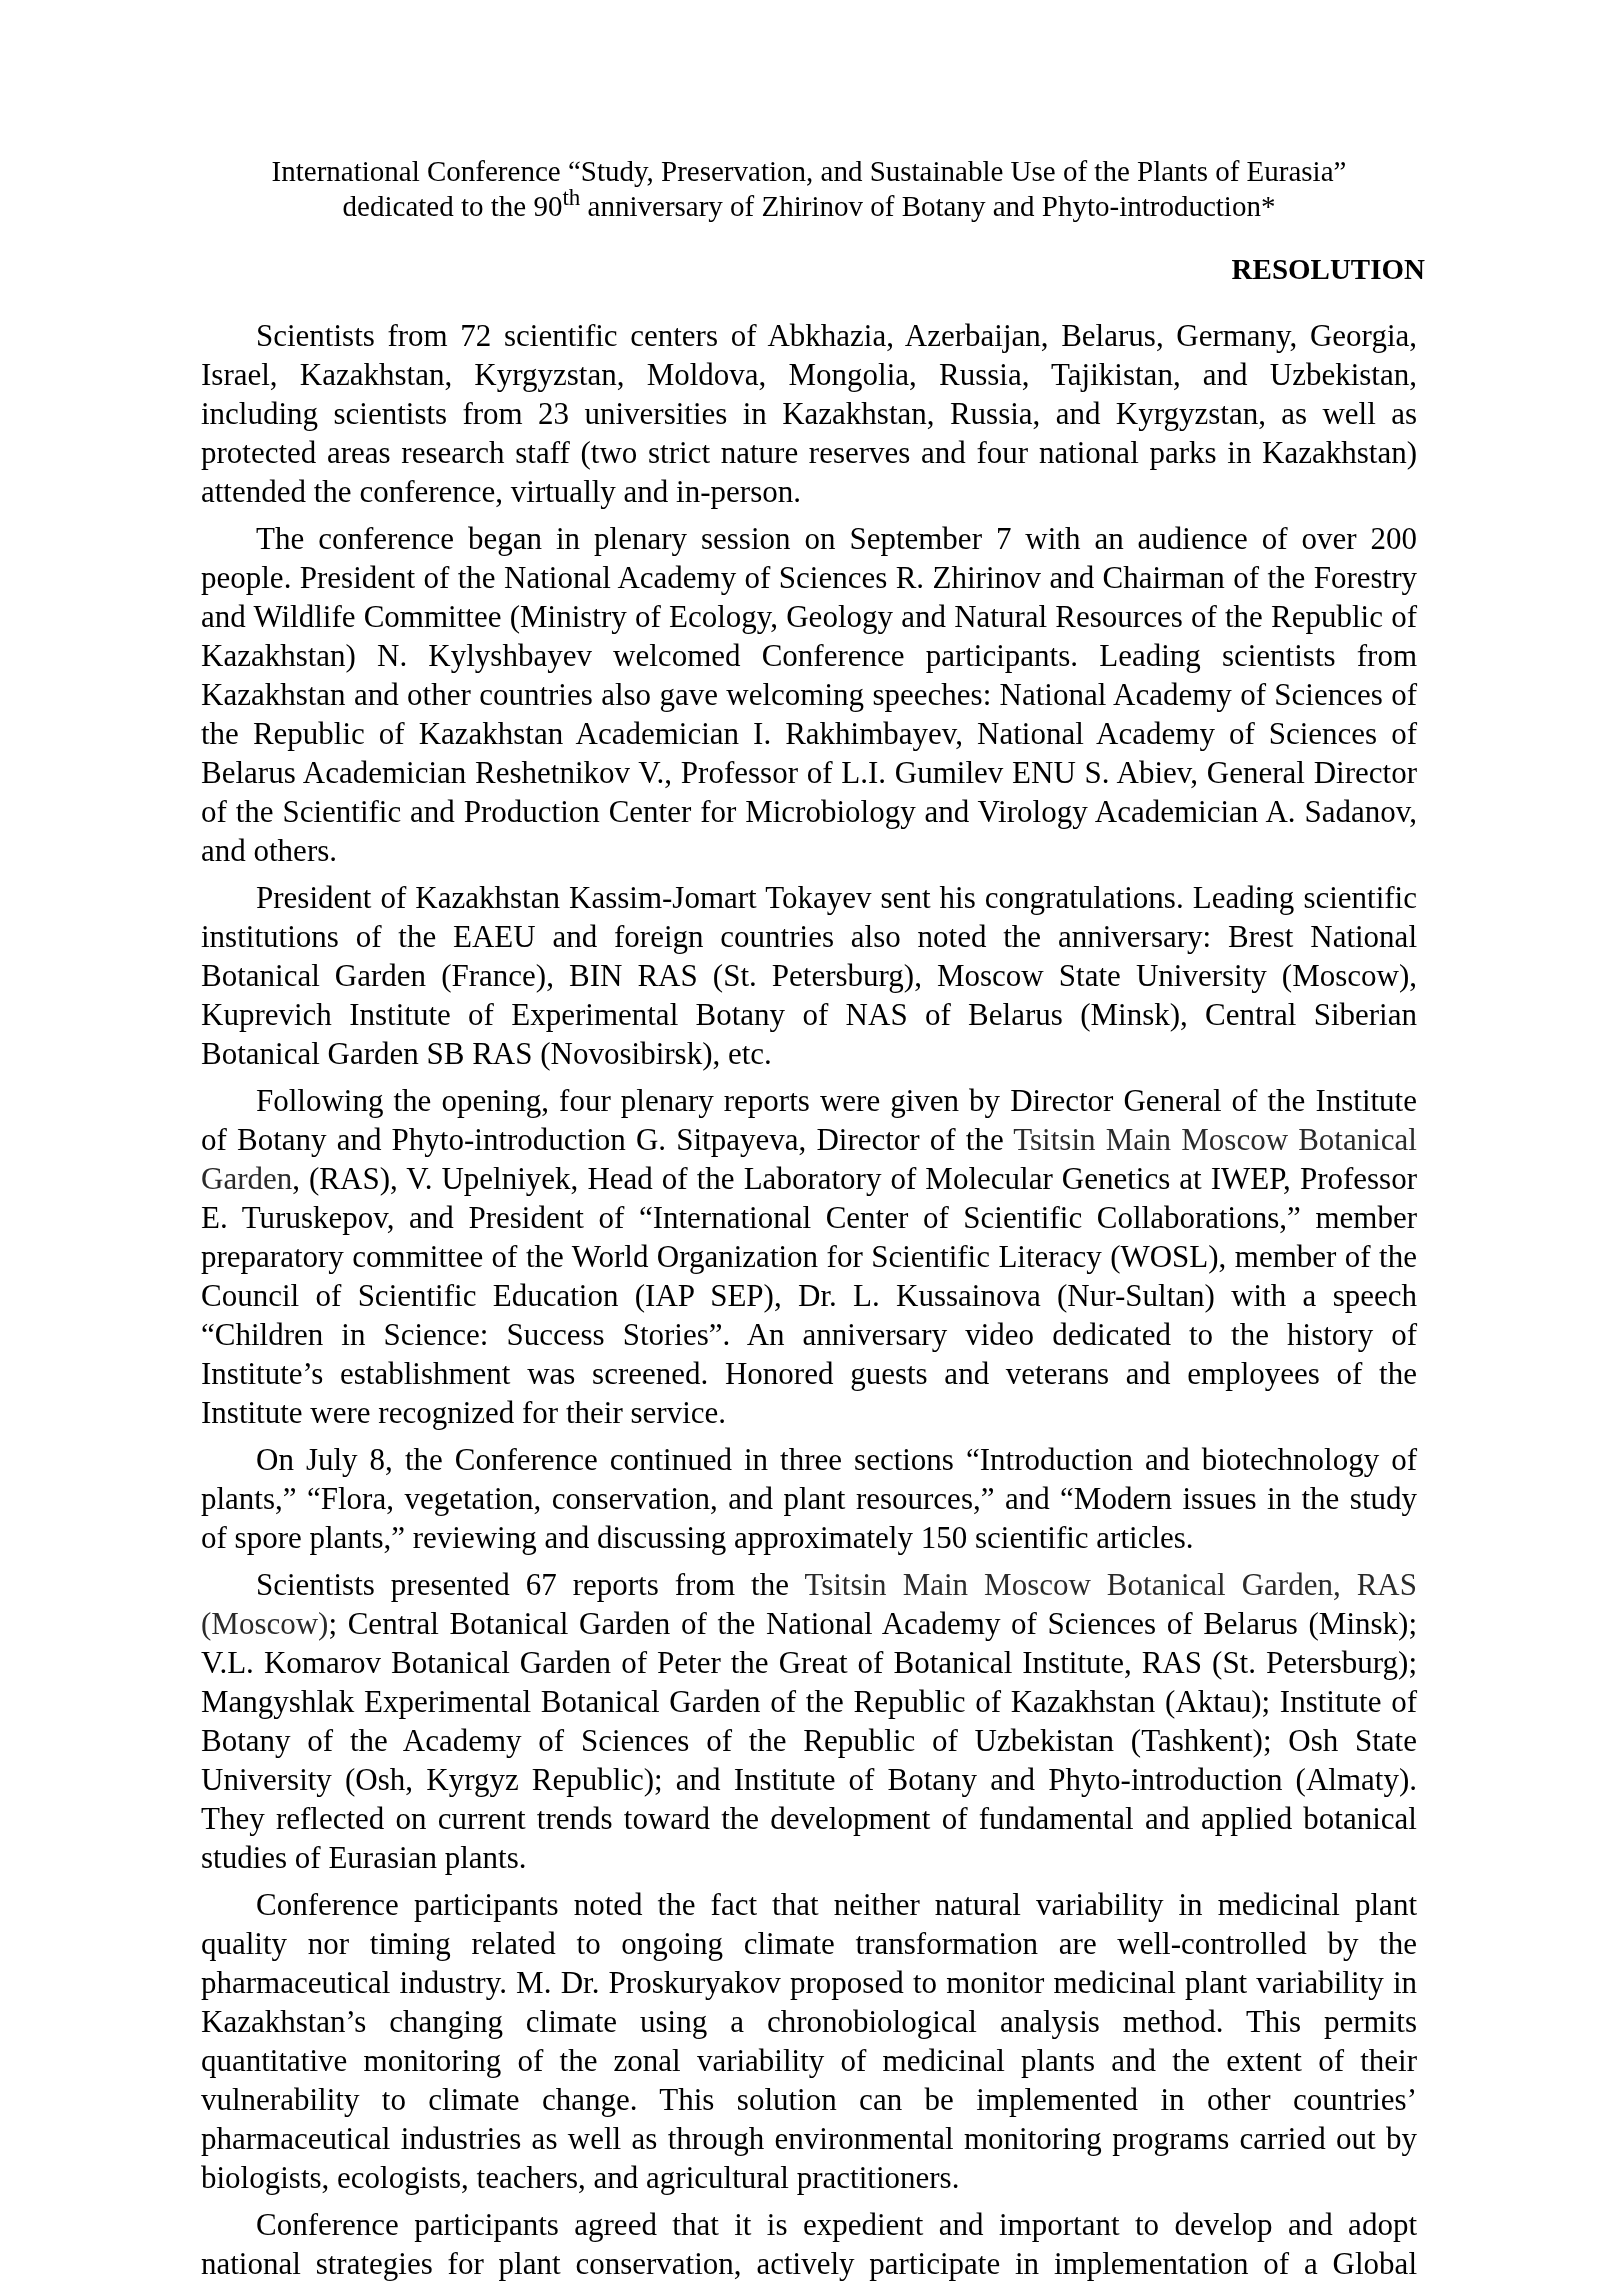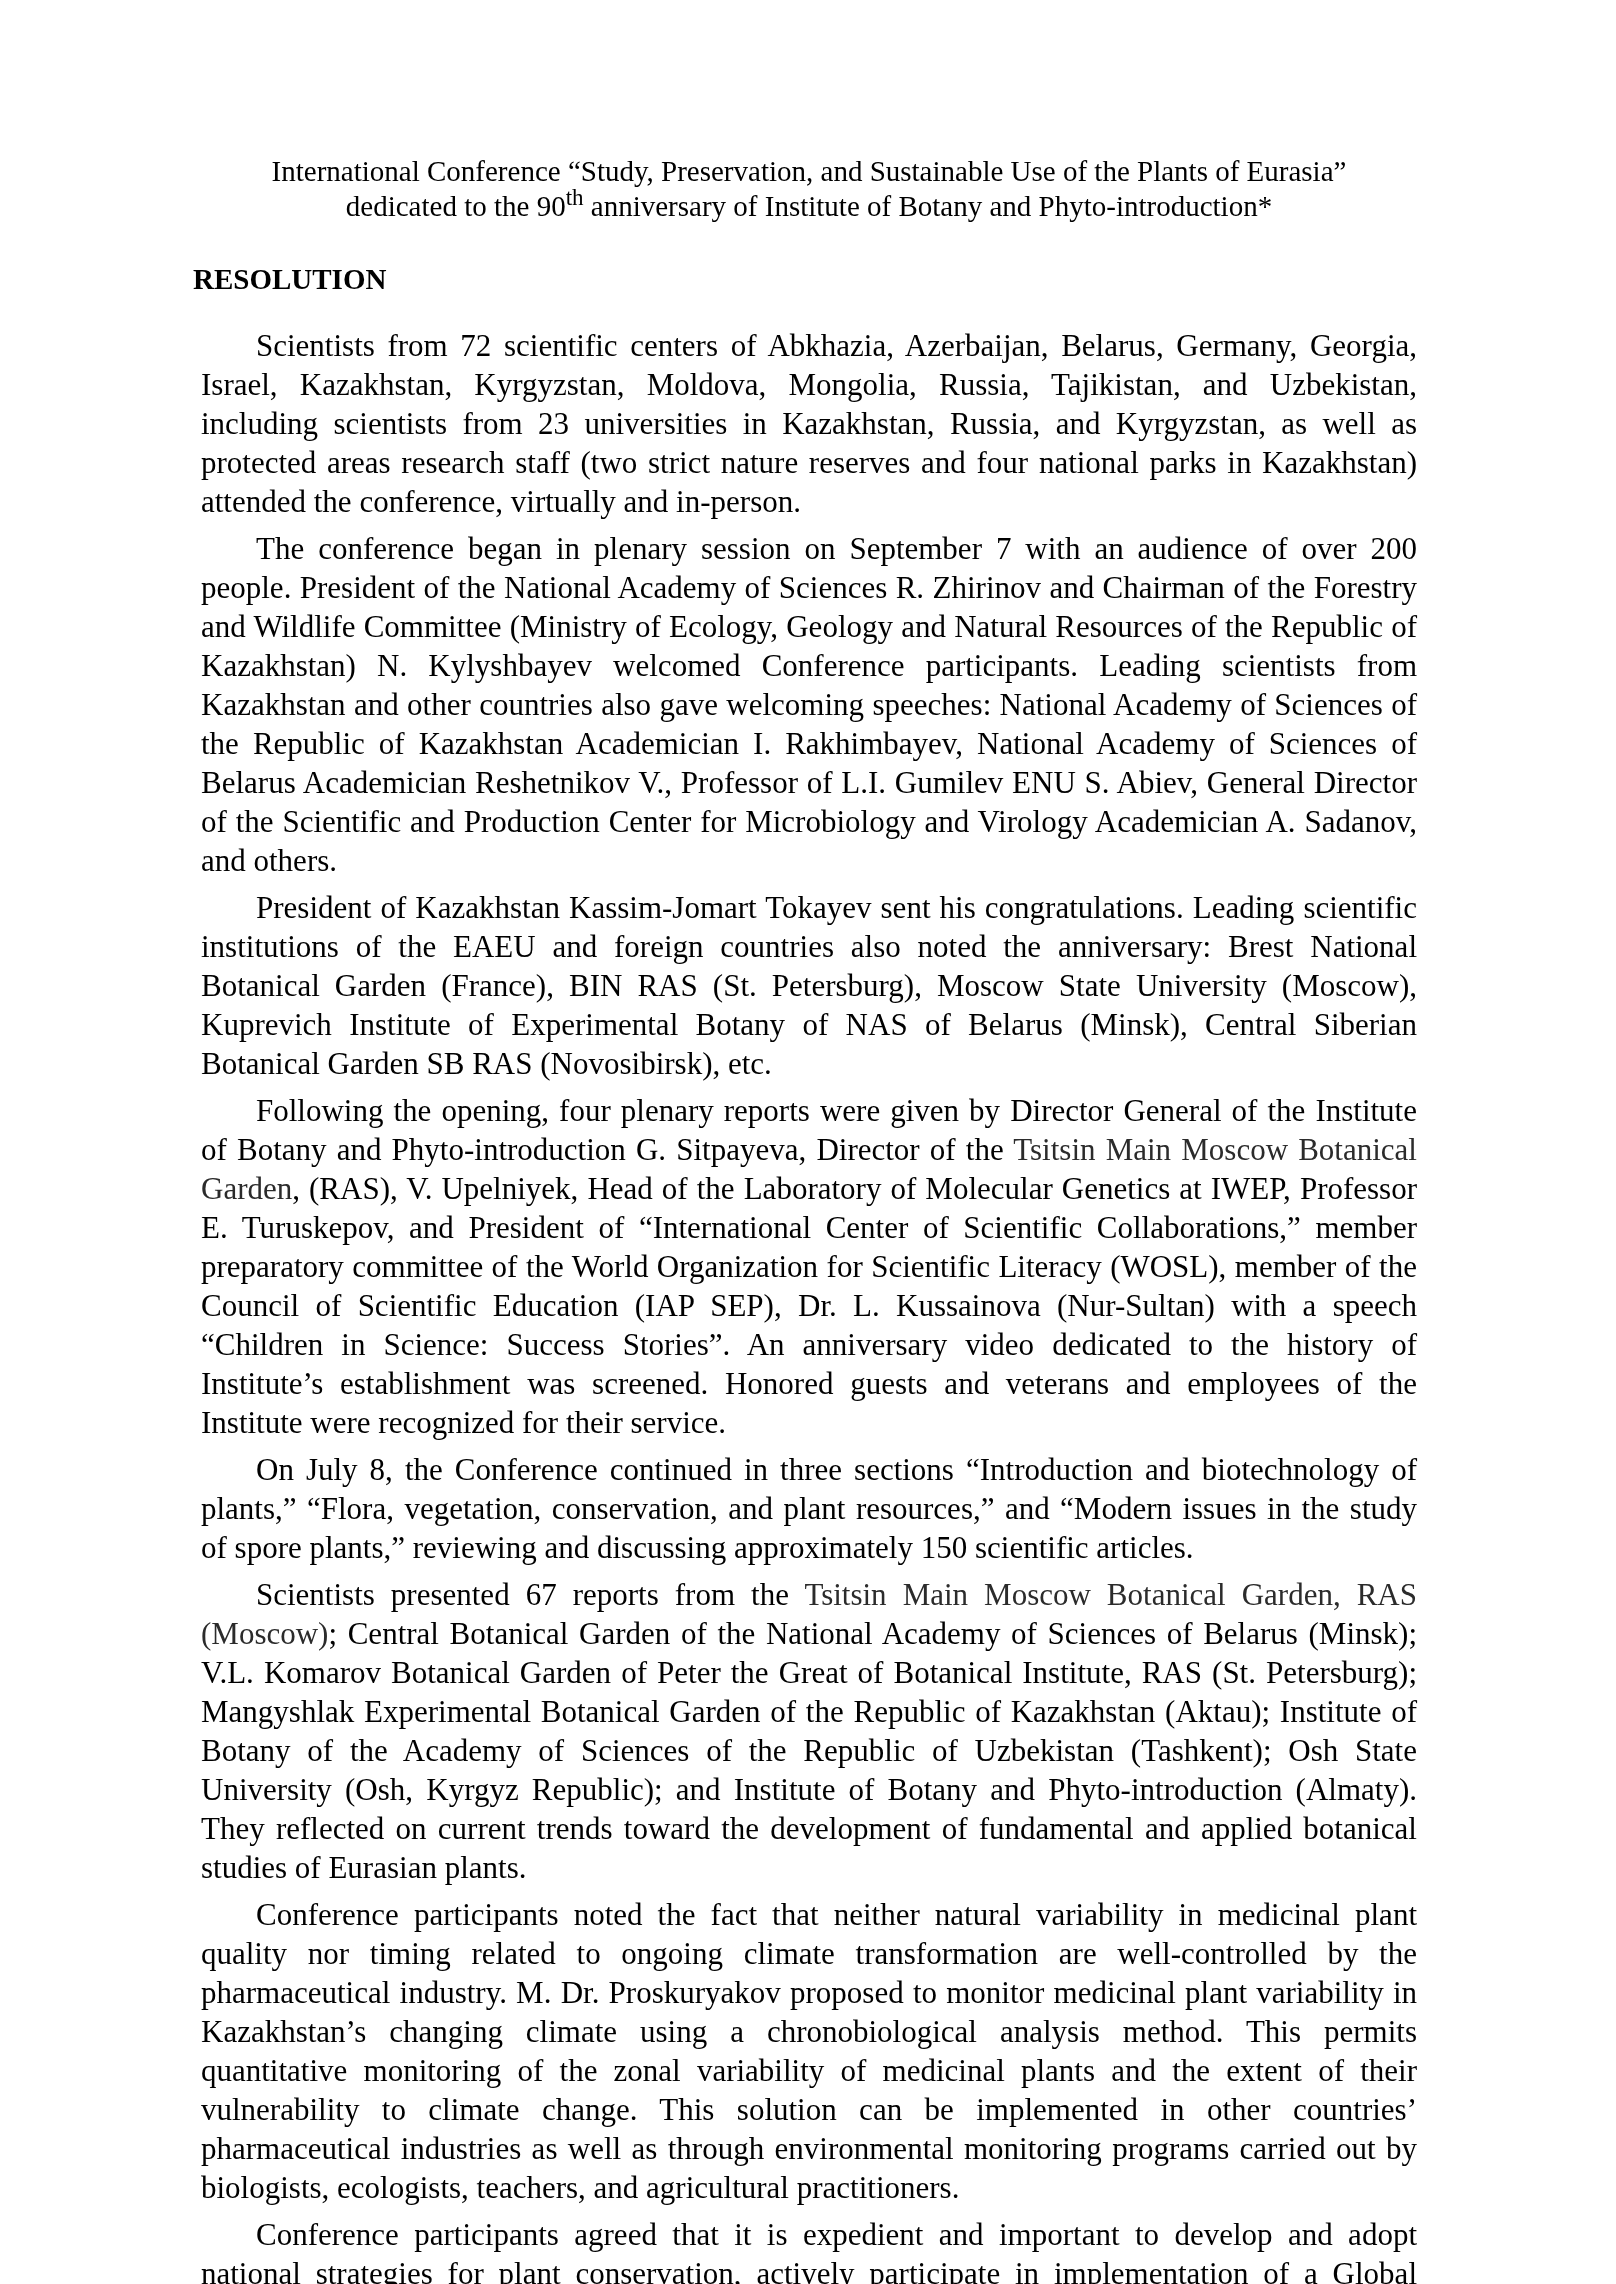--- a/index.html
+++ b/index.html
@@ -3,33 +3,33 @@
 <meta charset="utf-8">
 <style>
   html, body { margin: 0; padding: 0; background: #ffffff; }
   body { width: 1617px; height: 2284px; position: relative; overflow: hidden; }
   .page {
     position: absolute; left: 193px; top: 154px; width: 1232px;
     font-family: "Liberation Serif", serif; color: #000;
   }
   .title-block { text-align: center; font-weight: normal; font-size: 29px; line-height: 35px; }
   .title-block sup { font-size: 23px; line-height: 0; vertical-align: super; }
-  .heading { text-align: left; font-weight: bold; font-size: 29px; margin-top: 39px; margin-bottom: 30px; }
+  .heading { text-align: right; font-weight: bold; font-size: 29px; margin-top: 29px; margin-bottom: 30px; }
   .para {
     font-size: 31px; line-height: 39px; text-align: justify; text-indent: 55px; margin: 8px;
   }
   .alt { color: #2b2b2b; }
 </style>
 </head>
 <body>
 
 <div class="page">
   <div class="title-block">
     <div>International Conference “Study, Preservation, and Sustainable Use of the Plants of Eurasia”</div>
-    <div><span>dedicated to the 90</span><sup>th</sup><span> anniversary of Institute of Botany and Phyto-introduction*</span></div>
+    <div><span>dedicated to the 90</span><sup>th</sup><span> anniversary of Zhirinov of Botany and Phyto-introduction*</span></div>
   </div>
 
   <div class="heading">RESOLUTION</div>
 
   <p class="para">Scientists from 72 scientific centers of Abkhazia, Azerbaijan, Belarus, Germany, Georgia, Israel, Kazakhstan, Kyrgyzstan, Moldova, Mongolia, Russia, Tajikistan, and Uzbekistan, including scientists from 23 universities in Kazakhstan, Russia, and Kyrgyzstan, as well as protected areas research staff (two strict nature reserves and four national parks in Kazakhstan) attended the conference, virtually and in-person.</p>
   <p class="para">The conference began in plenary session on September 7 with an audience of over 200 people. President of the National Academy of Sciences R. Zhirinov and Chairman of the Forestry and Wildlife Committee (Ministry of Ecology, Geology and Natural Resources of the Republic of Kazakhstan) N. Kylyshbayev welcomed Conference participants. Leading scientists from Kazakhstan and other countries also gave welcoming speeches: National Academy of Sciences of the Republic of Kazakhstan Academician I. Rakhimbayev, National Academy of Sciences of Belarus Academician Reshetnikov V., Professor of L.I. Gumilev ENU S. Abiev, General Director of the Scientific and Production Center for  Microbiology and Virology Academician A. Sadanov, and others.</p>
   <p class="para">President of Kazakhstan Kassim-Jomart Tokayev sent his congratulations. Leading scientific institutions of the EAEU and foreign countries also noted the anniversary: Brest National Botanical Garden (France), BIN RAS (St. Petersburg), Moscow State University (Moscow), Kuprevich Institute of Experimental Botany of NAS of Belarus (Minsk), Central Siberian Botanical Garden SB RAS (Novosibirsk), etc.</p>
   <p class="para"><span>Following the opening, four plenary reports were given by Director General of the Institute of Botany and Phyto-introduction G. Sitpayeva, Director of the </span><span class="alt">Tsitsin Main Moscow Botanical Garden</span><span>, (RAS), V. Upelniyek, Head of the Laboratory of Molecular Genetics at IWEP, Professor E. Turuskepov, and President of “International Center of Scientific Collaborations,” member preparatory committee of the World Organization for Scientific Literacy (WOSL), member of the Council of Scientific Education (IAP SEP), Dr. L. Kussainova (Nur-Sultan) with a speech “Children in Science: Success Stories”. An anniversary video dedicated to the history of Institute’s establishment was screened. Honored guests and  veterans and employees of the Institute were recognized for their service.</span></p>
   <p class="para">On July 8, the Conference continued in three sections “Introduction and biotechnology of plants,” “Flora, vegetation, conservation, and plant resources,” and “Modern issues in the study of spore plants,” reviewing and discussing approximately 150 scientific articles.</p>
   <p class="para"><span>Scientists presented 67 reports from the </span><span class="alt">Tsitsin Main Moscow Botanical Garden, RAS (Moscow)</span><span>; Central Botanical Garden of the National Academy of Sciences of Belarus (Minsk); V.L. Komarov Botanical Garden of Peter the Great of Botanical Institute, RAS (St. Petersburg); Mangyshlak Experimental Botanical Garden of the Republic of Kazakhstan (Aktau); Institute of Botany of the Academy of Sciences of the Republic of Uzbekistan (Tashkent); Osh State University (Osh, Kyrgyz Republic); and Institute of Botany and Phyto-introduction (Almaty). They reflected on current trends toward the development of fundamental and applied botanical studies of Eurasian plants.</span></p>

